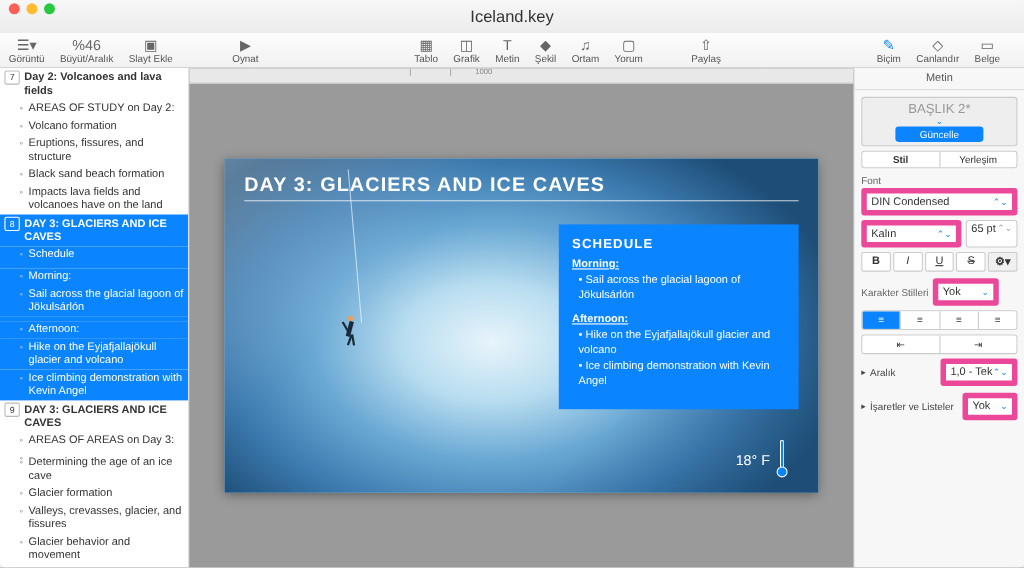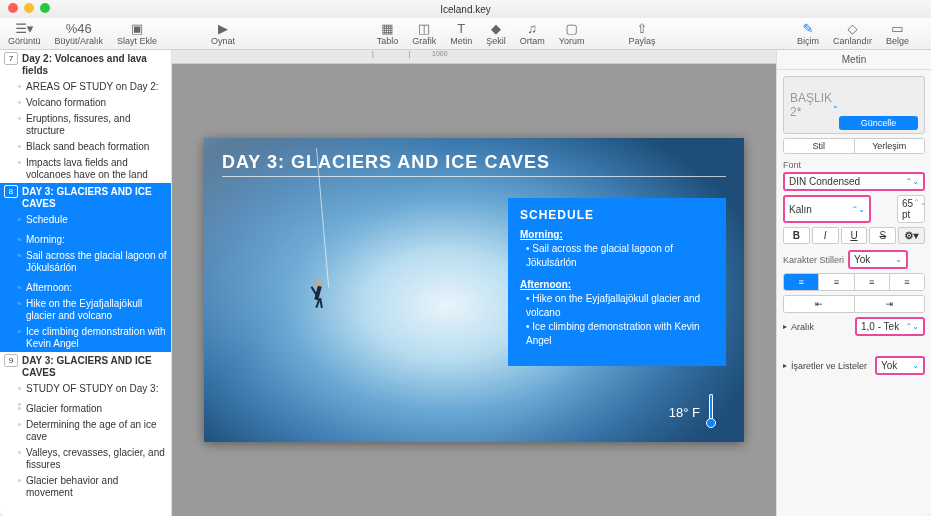--- a/index.html
+++ b/index.html
@@ -1,17 +1,17 @@
 <!DOCTYPE html>
 <html><head>
 <meta charset="utf-8">
 <style>
 * { margin: 0; padding: 0; box-sizing: border-box; font-family: -apple-system, BlinkMacSystemFont, "Helvetica Neue", sans-serif; }
 body { width: 931px; height: 516px; background: #fff; overflow: hidden; display: flex; flex-direction: column; border-radius: 6px; box-shadow: 0 4px 20px rgba(0,0,0,0.2); }
-.titlebar { height: 18px; display: flex; align-items: center; justify-content: center; font-size: 10px; color: #333; background: linear-gradient(#f7f7f7,#ececec); position: relative; }
+.titlebar { height: 30px; display: flex; align-items: center; justify-content: center; font-size: 15px; color: #333; background: linear-gradient(#f7f7f7,#ececec); position: relative; }
 .traffic { position: absolute; left: 8px; top: 3px; display: flex; gap: 6px; }
 .dot { width: 10px; height: 10px; border-radius: 50%; }
 .d-r { background: #ff5f57; } .d-y { background: #febc2e; } .d-g { background: #28c840; }
 .toolbar { height: 32px; background: linear-gradient(#fdfdfd,#f1f1f1); border-bottom: 1px solid #d0d0d0; display: flex; align-items: center; padding: 0 8px; font-size: 9px; color: #555; }
 .tool { display: flex; flex-direction: column; align-items: center; margin-right: 14px; cursor: pointer; }
 .tool .ic { font-size: 13px; line-height: 14px; color: #666; }
 .tool.sel .ic { color: #0a84ff; }
 .spacer { flex: 1; }
 .main { flex: 1; display: flex; overflow: hidden; }
 .outline { width: 172px; background: #fff; border-right: 1px solid #ddd; overflow-y: auto; font-size: 10px; color: #333; }
@@ -44,32 +44,32 @@
 .schedule-box .blk strong { text-decoration: underline; }
 .schedule-box ul { list-style: none; padding-left: 6px; }
 .schedule-box ul li::before { content: "• "; }
 .temp { position: absolute; right: 28px; bottom: 14px; color: #fff; font-size: 13px; display: flex; align-items: center; gap: 6px; }
 .thermo { width: 10px; height: 32px; position: relative; }
 .thermo .bulb { width: 10px; height: 10px; border: 1.5px solid #fff; border-radius: 50%; position: absolute; bottom: 0; background: #0a84ff; }
 .thermo .tube { width: 4px; height: 26px; border: 1.5px solid #fff; border-bottom: none; border-radius: 3px 3px 0 0; position: absolute; bottom: 8px; left: 3px; background: #0a84ff; }
 .inspector { width: 155px; background: #f7f7f7; border-left: 1px solid #ddd; display: flex; flex-direction: column; font-size: 10px; color: #333; }
 .insp-tab { text-align: center; padding: 4px 0; border-bottom: 1px solid #ddd; font-size: 10px; color: #555; }
 .insp-body { padding: 6px; overflow-y: auto; }
-.style-name { background: #eee; border: 1px solid #ccc; border-radius: 3px; padding: 3px 6px; font-size: 12px; color: #999; display: flex; justify-content: space-between; align-items: center; margin-bottom: 4px; }
-.update-btn { background: #0a84ff; color: #fff; border: none; border-radius: 3px; font-size: 9px; padding: 2px 22px; margin-top: 36px; }
+.style-name { background: #eee; border: 1px solid #ccc; border-radius: 3px; padding: 3px 6px; font-size: 12px; color: #999; display: flex; justify-content: space-between; align-items: center; margin-bottom: 4px; flex-direction: column; }
+.update-btn { background: #0a84ff; color: #fff; border: none; border-radius: 3px; font-size: 9px; padding: 2px 22px; }
 .seg { display: flex; border: 1px solid #ccc; border-radius: 3px; overflow: hidden; margin-bottom: 6px; }
 .seg div { flex: 1; text-align: center; padding: 2px 0; font-size: 9px; background: #fff; }
-.seg div.on { background: #fff; font-weight: 400; }
+.seg div.on { background: #fff; font-weight: 700; }
 .seg div + div { border-left: 1px solid #ccc; }
 .label { font-size: 9px; color: #666; margin: 4px 0 2px; }
-.select { background: #fff; border: 2px solid #ec4899; border-radius: 3px; padding: 2px 4px; font-size: 10px; display: flex; justify-content: space-between; align-items: center; }
+.select { background: #fff; border: 5px solid #ec4899; border-radius: 3px; padding: 2px 4px; font-size: 10px; display: flex; justify-content: space-between; align-items: center; }
 .select .arr { color: #0a84ff; font-size: 8px; }
 .row { display: flex; gap: 4px; margin-bottom: 4px; }
 .row .select { flex: 1; }
-.numfield { width: 28px; background: #fff; border: 1px solid #ccc; border-radius: 3px; padding: 2px 4px; font-size: 10px; display: flex; justify-content: space-between; margin-left: 22px; }
+.numfield { width: 47px; background: #fff; border: 1px solid #ccc; border-radius: 3px; padding: 2px 4px; font-size: 10px; display: flex; justify-content: space-between; }
 .stylebtns { display: flex; gap: 2px; margin-bottom: 6px; }
 .stylebtns div { flex: 1; border: 1px solid #ccc; border-radius: 2px; text-align: center; font-size: 10px; padding: 2px 0; background: #fff; font-weight: bold; }
 .stylebtns .u { text-decoration: underline; font-weight: normal; }
 .stylebtns .s { text-decoration: line-through; font-weight: normal; }
 .stylebtns .gear { background: #f0f0f0; }
 .colorrow { display: flex; align-items: center; justify-content: space-between; margin-bottom: 6px; }
 .colorwell { width: 26px; height: 16px; border: 1px solid #ccc; border-radius: 2px; background: #fff; position: relative; }
 .colorwell::after { content: ""; position: absolute; right: 1px; top: 1px; width: 12px; height: 12px; border-radius: 50%; background: conic-gradient(red,yellow,lime,cyan,blue,magenta,red); }
 .alignrow { display: flex; border: 1px solid #ccc; border-radius: 3px; overflow: hidden; margin-bottom: 4px; }
 .alignrow div { flex: 1; text-align: center; padding: 3px 0; font-size: 9px; background: #fff; }
@@ -173,24 +173,24 @@
       <div class="bullet sel">Morning:</div>
       <div class="bullet sel">Sail across the glacial lagoon of Jökulsárlón</div>
       <div class="bullet sel"></div>
       <div class="bullet sel">Afternoon:</div>
       <div class="bullet sel">Hike on the Eyjafjallajökull glacier and volcano</div>
       <div class="bullet sel">Ice climbing demonstration with Kevin Angel</div>
       <div class="slidehead">
         <div class="slidenum">9</div>
         <div class="slidetitle">DAY 3: GLACIERS AND ICE CAVES</div>
       </div>
-      <div class="bullet">STUDY OF STUDY on Day 3:</div>
+      <div class="bullet">AREAS OF AREAS on Day 3:</div>
       <div class="bullet"></div>
+      <div class="bullet">Determining the age of an ice cave</div>
       <div class="bullet">Glacier formation</div>
-      <div class="bullet">Determining the age of an ice cave</div>
       <div class="bullet">Valleys, crevasses, glacier, and fissures</div>
       <div class="bullet">Glacier behavior and movement</div>
     </div>
 
   <div class="canvas">
     <div class="ruler">|&nbsp;&nbsp;&nbsp;&nbsp;&nbsp;&nbsp;&nbsp;&nbsp;&nbsp;&nbsp;&nbsp;&nbsp;&nbsp;&nbsp;&nbsp;&nbsp;&nbsp;&nbsp;|&nbsp;&nbsp;&nbsp;&nbsp;&nbsp;&nbsp;&nbsp;&nbsp;&nbsp;&nbsp;&nbsp;1000</div>
     <div class="canvas-inner">
       <div class="slide">
         <div class="ice"></div>
         <div class="rope"></div>
@@ -281,21 +281,21 @@
         <div>⇤</div>
         <div>⇥</div>
       </div>
       <div class="row" style="align-items:center">
         <div class="disclose" style="margin:0;flex:1">Aralık</div>
         <div class="select" style="flex:0 0 70px">
             <span>1,0 - Tek</span>
             <span class="arr">⌃⌄</span>
           </div>
       </div>
-      <div class="row" style="align-items:center;margin-top:20px">
+      <div class="row" style="align-items:center;margin-top:6px">
         <div class="disclose" style="margin:0;flex:1">İşaretler ve Listeler</div>
         <div class="select" style="flex:0 0 50px">
             <span>Yok</span>
             <span class="arr">⌄</span>
           </div>
       </div>
     </div>
   </div>
 </div>
 

